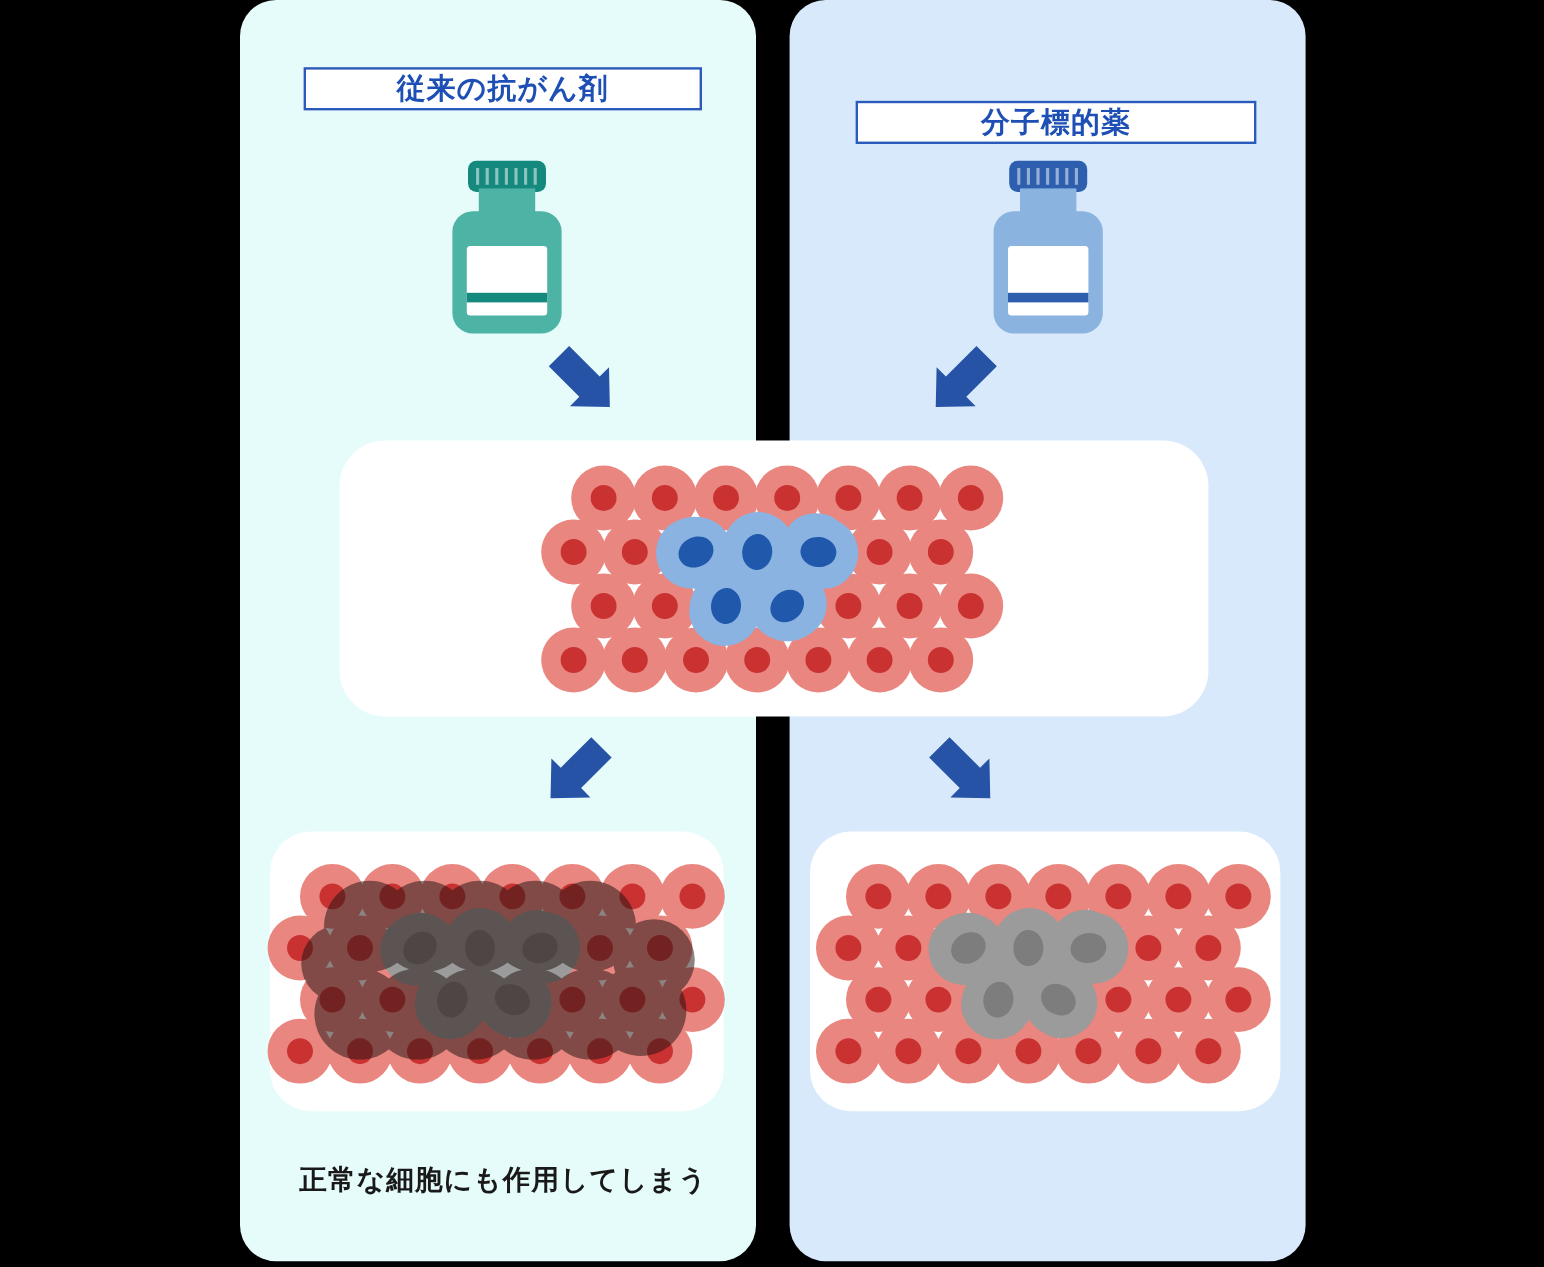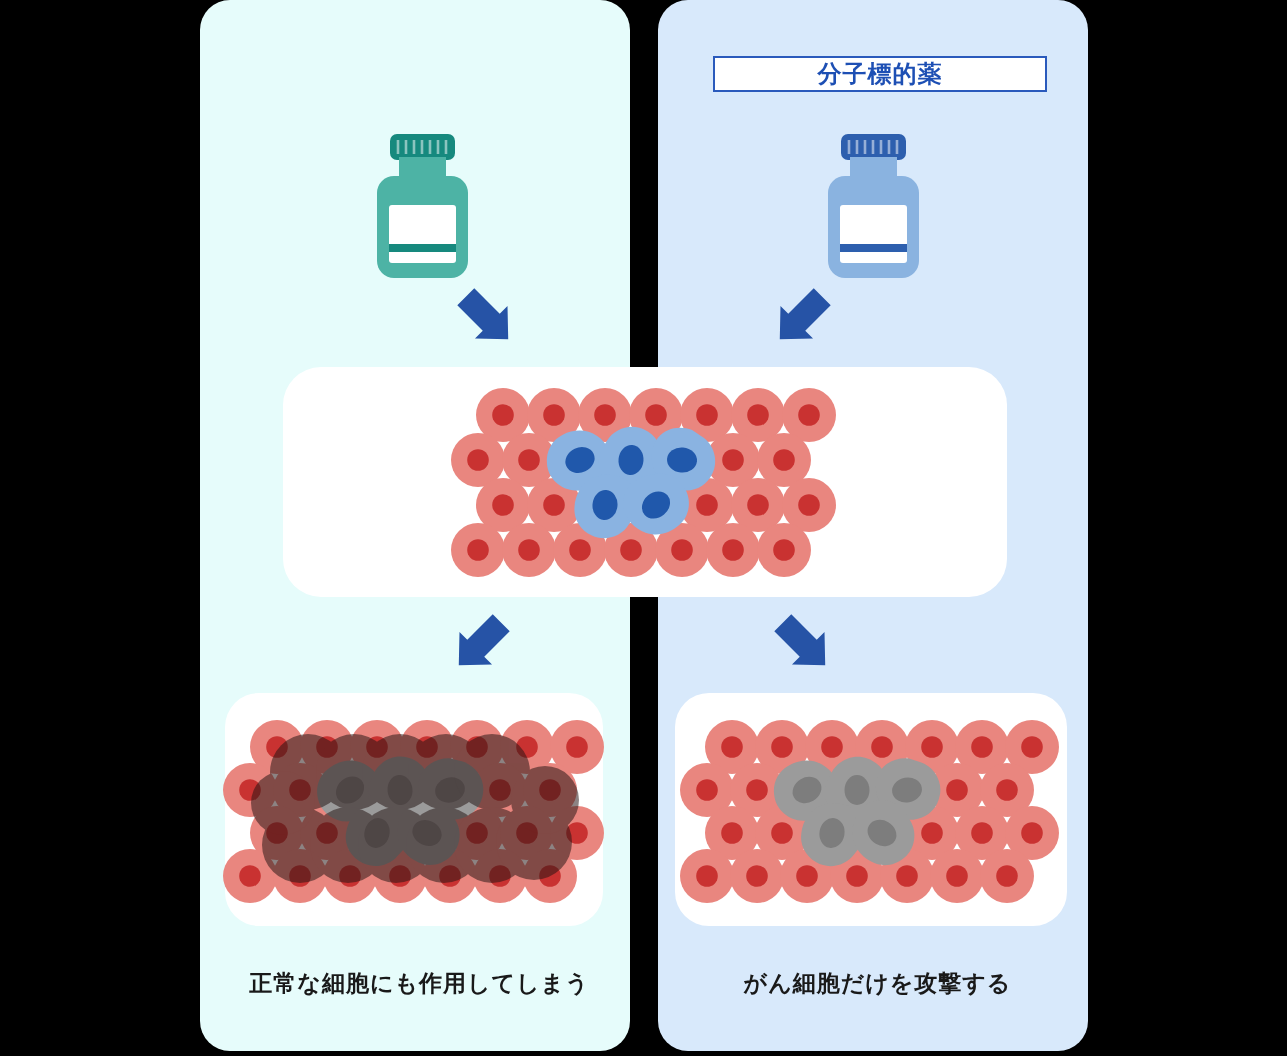--- a/index.html
+++ b/index.html
@@ -7,21 +7,21 @@
   .stage{position:relative;width:1287px;height:1056px;overflow:hidden;}
   .layer{position:absolute;left:0;top:0;}
   .title-box{
     position:absolute;top:56px;height:36px;
     border:2px solid #2a5abc;background:#fff;
     display:flex;align-items:center;justify-content:center;
     font-size:24px;font-weight:700;letter-spacing:1px;
     box-sizing:border-box;
   }
   .title-left{left:253px;width:332px;}
-  .title-right{left:713px;width:334px;}
+  .title-right{left:713px;width:334px;margin-top:28px;}
   .caption{
     position:absolute;top:968px;width:439px;
     text-align:center;font-size:23px;font-weight:700;letter-spacing:1px;
   }
   .caption-left{left:200px;}
   .caption-right{left:658px;}
 </style>
 </head>
 <body>
 
@@ -245,20 +245,22 @@
         <ellipse cx="0" cy="0" rx="12.5" ry="15" fill="#7d7d7d" transform="translate(857 790) rotate(360)"></ellipse>
         <path d="M -12 -30 C 2 -38, 20 -33, 28 -21 C 36 -10, 36 4, 29 14 C 22 25, 10 32, -3 31 C -16 30, -28 22, -33 10 C -38 -3, -32 -17, -22 -25 Z" fill="#9b9b9b" transform="translate(907 790) rotate(45) scale(0.95)"></path>
         <ellipse cx="0" cy="0" rx="12.5" ry="15" fill="#7d7d7d" transform="translate(907 790) rotate(80)"></ellipse>
         <path d="M -12 -30 C 2 -38, 20 -33, 28 -21 C 36 -10, 36 4, 29 14 C 22 25, 10 32, -3 31 C -16 30, -28 22, -33 10 C -38 -3, -32 -17, -22 -25 Z" fill="#9b9b9b" transform="translate(832 833) rotate(155) scale(0.95)"></path>
         <ellipse cx="0" cy="0" rx="12.5" ry="15" fill="#7d7d7d" transform="translate(832 833) rotate(190)"></ellipse>
         <path d="M -12 -30 C 2 -38, 20 -33, 28 -21 C 36 -10, 36 4, 29 14 C 22 25, 10 32, -3 31 C -16 30, -28 22, -33 10 C -38 -3, -32 -17, -22 -25 Z" fill="#9b9b9b" transform="translate(882 833) rotate(85) scale(0.95)"></path>
         <ellipse cx="0" cy="0" rx="12.5" ry="15" fill="#7d7d7d" transform="translate(882 833) rotate(120)"></ellipse>
       </g>
   </svg>
 
+  <div class="title-box title-left" style="color: rgb(29, 79, 180); border-color: rgb(42, 90, 188); background-color: rgb(255, 255, 255);">
+    <span>従来の抗がん剤</span>
+  </div>
   <div class="title-box title-right" style="color: rgb(29, 79, 180); border-color: rgb(42, 90, 188); background-color: rgb(255, 255, 255);">
     <span>分子標的薬</span>
   </div>
 
   <div class="caption caption-left" style="color: rgb(25, 25, 25);">正常な細胞にも作用してしまう</div>
-  <div class="caption caption-right" style="color: rgb(25, 25, 25);">がん細胞だけを攻撃する</div>
 
 </div>
 
 </body></html>

